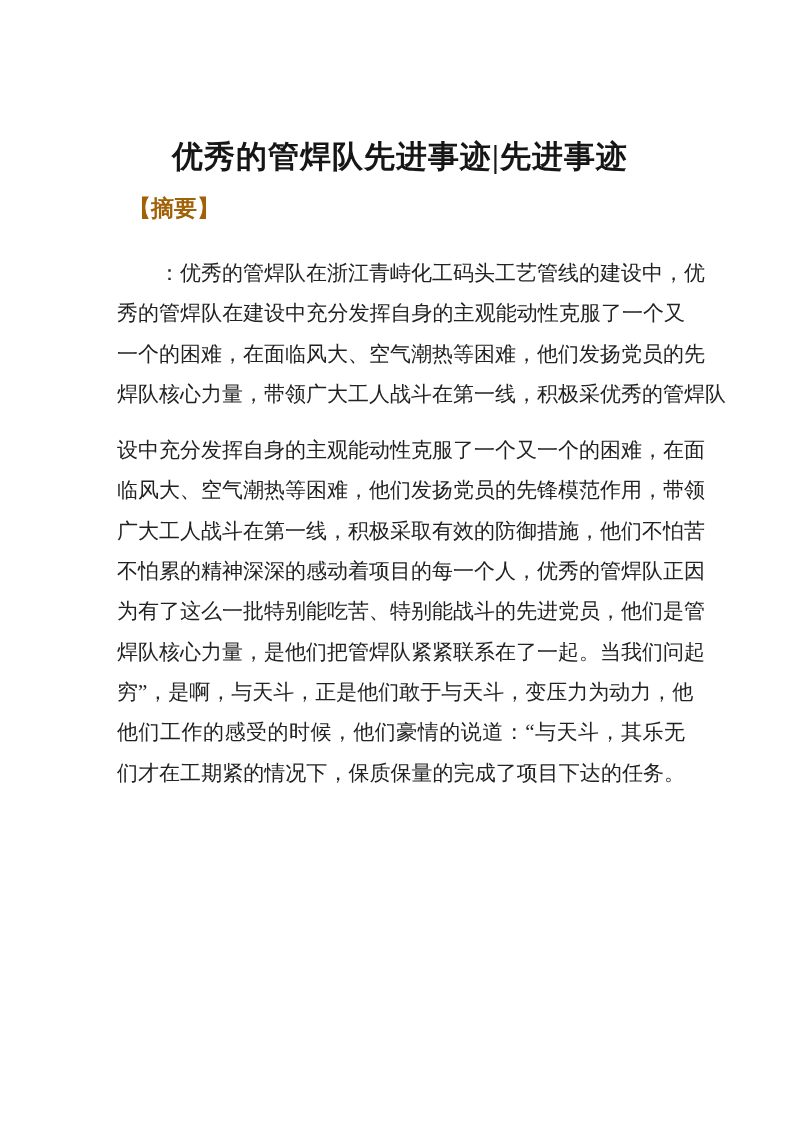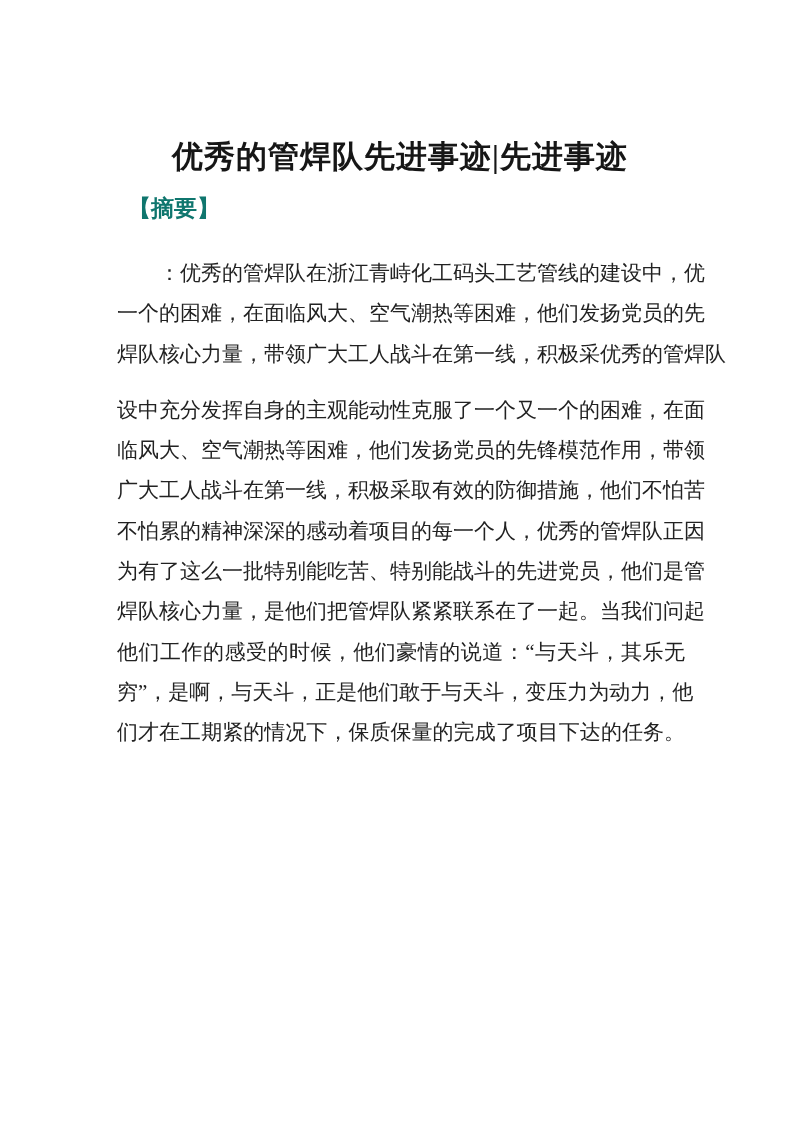--- a/index.html
+++ b/index.html
@@ -29,21 +29,21 @@
     letter-spacing: 1px;
     color: #161616;
   }
   .abstract-label {
     position: absolute;
     top: 193px;
     left: 128px;
     font-size: 23px;
     line-height: 32px;
     font-weight: bold;
-    color: #0f766e;
+    color: #a16207;
   }
   .doc-body {
     position: absolute;
     top: 237px;
     left: 101px;
     width: 600px;
   }
   .para {
     margin: 16px;
     padding: 0;
@@ -77,32 +77,33 @@
 
 <div class="page">
 
   <h1 class="doc-title">优秀的管焊队先进事迹|先进事迹</h1>
 
   <div class="abstract-label">【摘要】</div>
 
   <div class="doc-body" id="doc-body">
       <div class="para">
         <div class="line first">：优秀的管焊队在浙江青峙化工码头工艺管线的建设中，优</div>
+        <div class="line">秀的管焊队在建设中充分发挥自身的主观能动性克服了一个又</div>
         <div class="line">一个的困难，在面临风大、空气潮热等困难，他们发扬党员的先</div>
         <div class="line">焊队核心力量，带领广大工人战斗在第一线，积极采优秀的管焊队</div>
       </div>
       <div class="para">
         <div class="line">设中充分发挥自身的主观能动性克服了一个又一个的困难，在面</div>
         <div class="line">临风大、空气潮热等困难，他们发扬党员的先锋模范作用，带领</div>
         <div class="line">广大工人战斗在第一线，积极采取有效的防御措施，他们不怕苦</div>
         <div class="line">不怕累的精神深深的感动着项目的每一个人，优秀的管焊队正因</div>
         <div class="line">为有了这么一批特别能吃苦、特别能战斗的先进党员，他们是管</div>
         <div class="line">焊队核心力量，是他们把管焊队紧紧联系在了一起。当我们问起</div>
+        <div class="line">穷”，是啊，与天斗，正是他们敢于与天斗，变压力为动力，他</div>
         <div class="line">他们工作的感受的时候，他们豪情的说道：“与天斗，其乐无</div>
-        <div class="line">穷”，是啊，与天斗，正是他们敢于与天斗，变压力为动力，他</div>
         <div class="line">们才在工期紧的情况下，保质保量的完成了项目下达的任务。</div>
       </div>
     </div>
 
   <div class="page-footer">
     <span>第 1 页  共 9 页</span>
   </div>
 
 </div>
 

